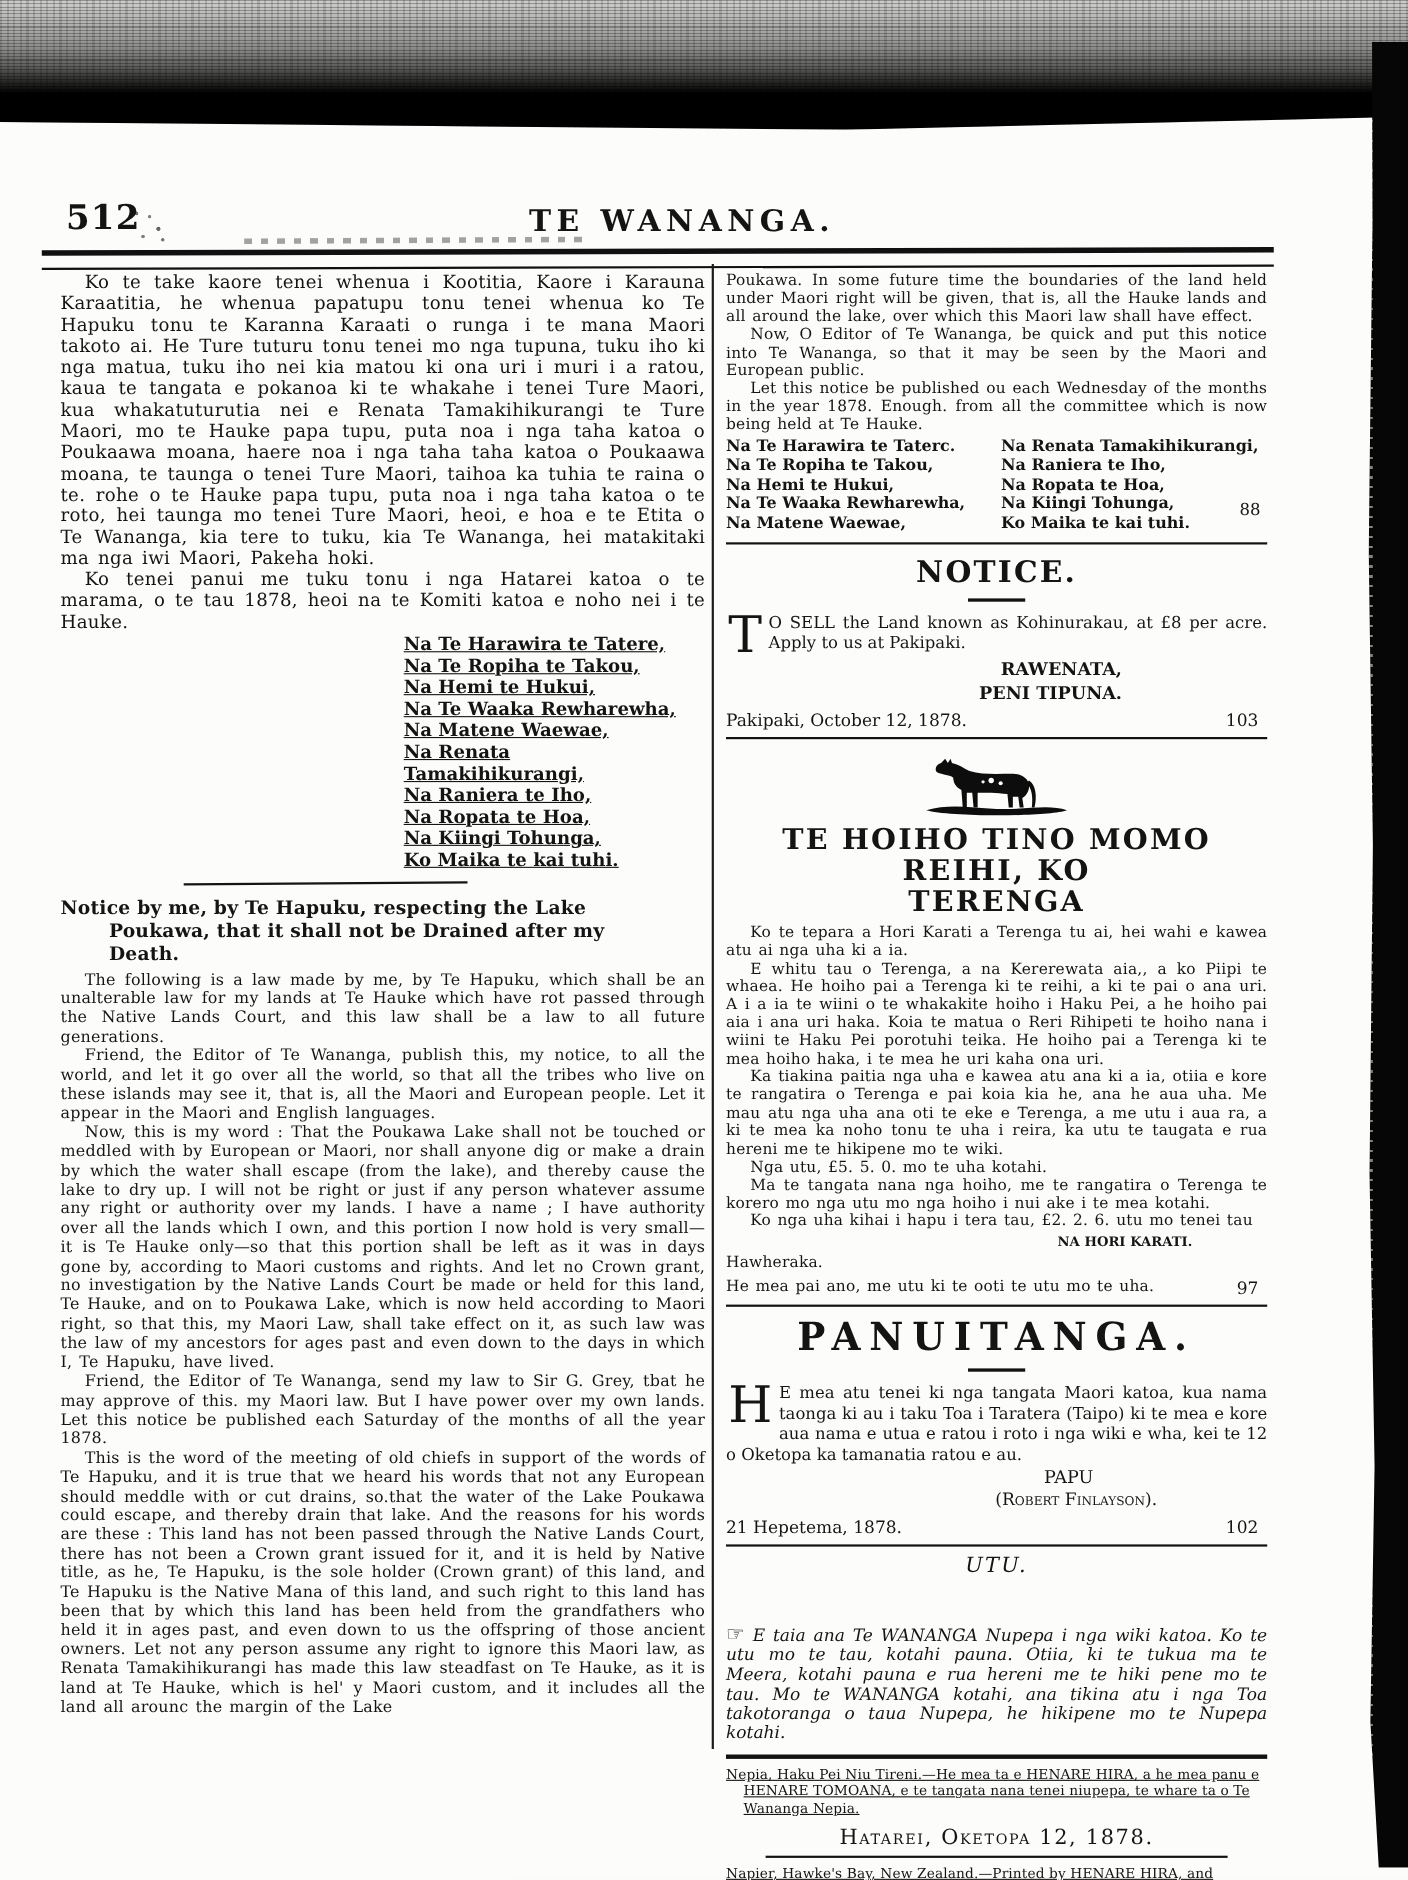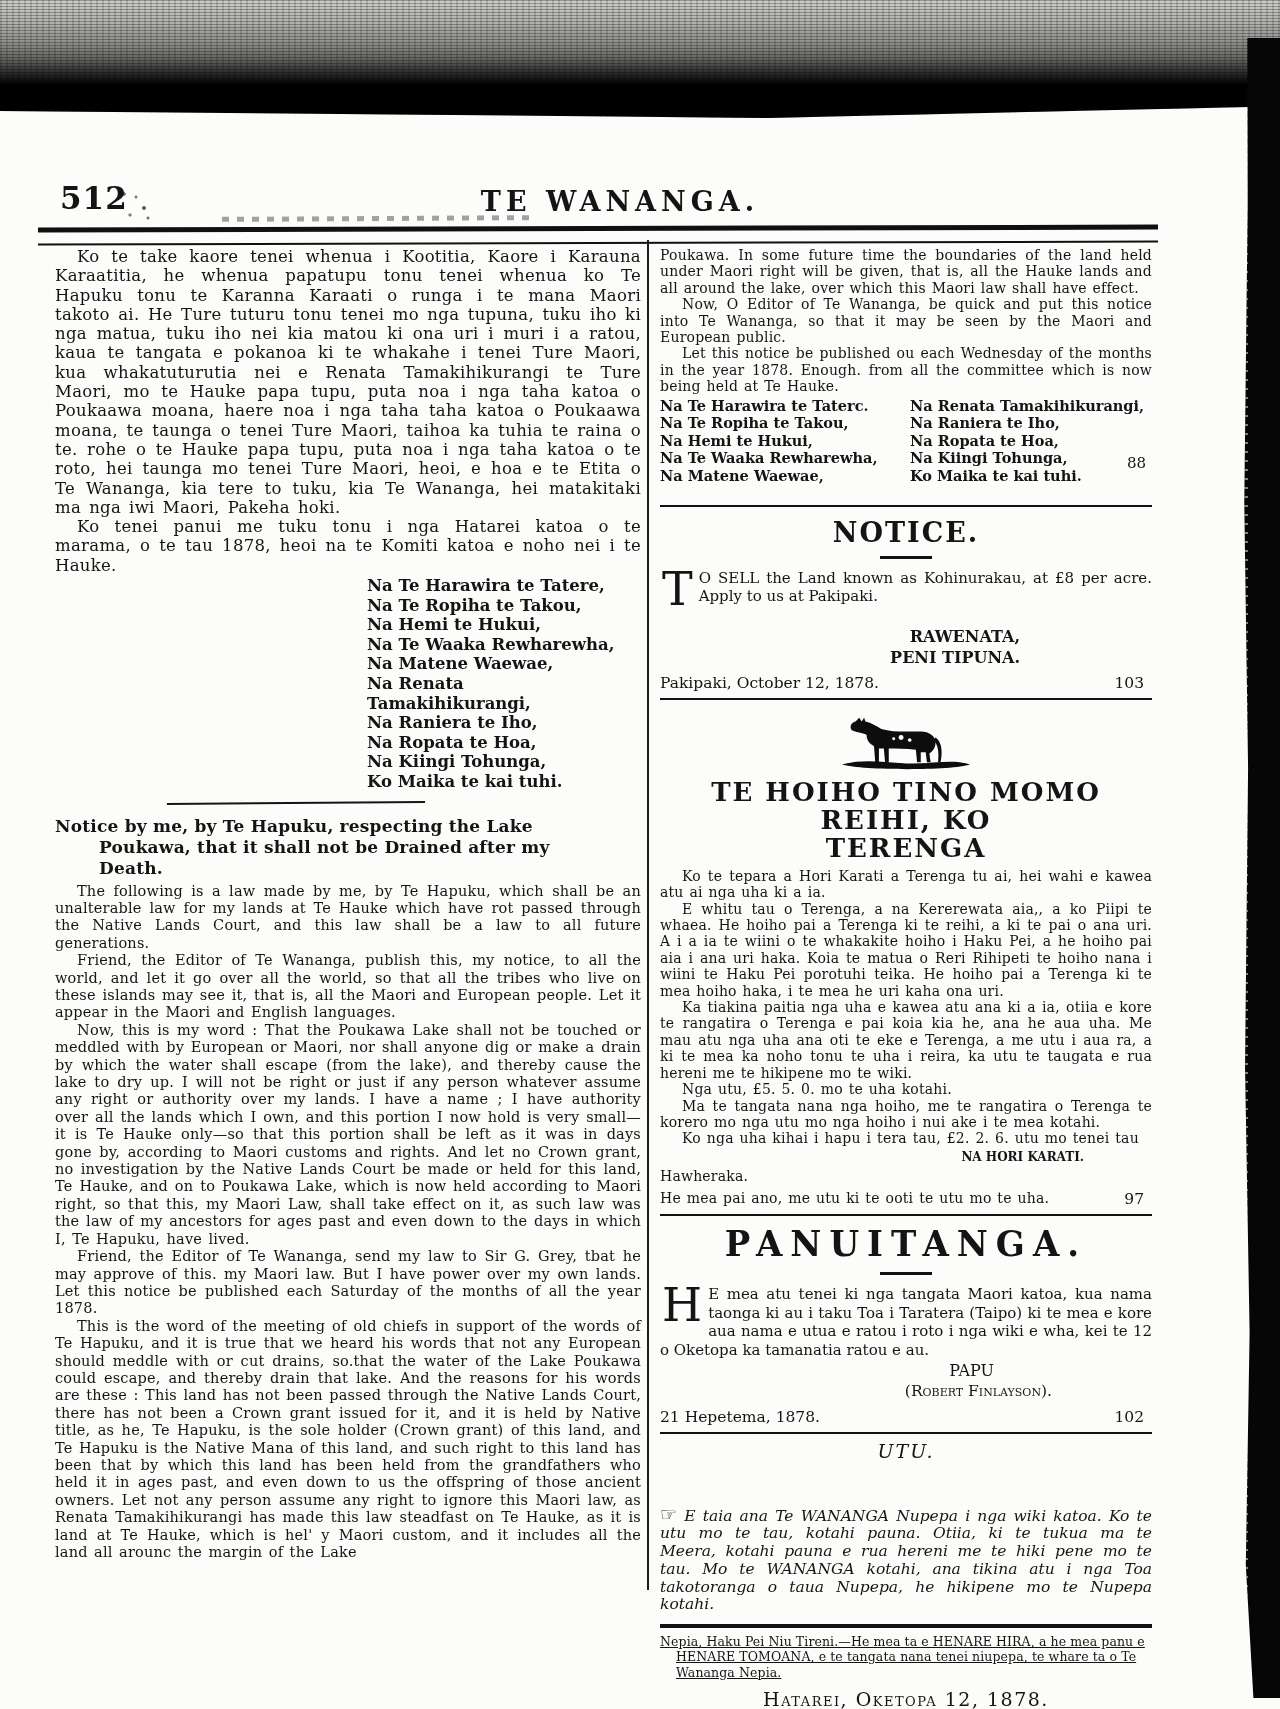--- a/index.html
+++ b/index.html
@@ -35,40 +35,40 @@
   .divider{position:absolute;left:647px;top:240px;width:2px;height:1350px;background:#1c1c1c;}
   .col{position:absolute;top:247px;}
   .col-left{left:55px;width:586px;}
   .col-right{left:660px;width:492px;}
   p{margin:0;}
   .jus{text-align:justify;}
   .indent{text-indent:22px;}
   .maori-lg{font-size:16.5px;line-height:19.3px;letter-spacing:.3px;word-spacing:2.5px;}
   .en{font-size:14.5px;line-height:17.4px;letter-spacing:.2px;word-spacing:1.6px;}
   .rc{font-size:14px;line-height:16.4px;letter-spacing:.2px;word-spacing:1.2px;}
-  .sig-list{margin:1px 16px 0 312px;font-size:16.5px;line-height:19.6px;font-weight:bold;}
+  .sig-list{margin:1px 16px 0 312px;font-size:16.5px;line-height:19.6px;font-weight:bold;text-decoration:underline;}
   .short-rule{width:258px;height:2px;background:#141414;margin:10px 0 12px 112px;transform:rotate(-.4deg);}
   .en-heading{font-size:17px;line-height:21px;font-weight:bold;margin-bottom:4px;letter-spacing:.2px;}
   .hl-indent{margin-left:44px;}
   .rule{height:2px;background:#121212;margin:6px 0;}
   .rule.thick{height:4px;}
   .rule.mid{width:420px;margin:6px auto;}
   .mini-rule{width:52px;height:3px;background:#121212;margin:8px auto 10px auto;}
   .notice-title{margin:10px 0 0 0;text-align:center;font-size:27px;letter-spacing:2px;font-weight:bold;}
   .dropcap-para{font-size:15px;line-height:18.6px;}
   .dropcap{float:left;font-size:46px;line-height:36px;padding:2px 6px 0 2px;}
   .sig-right{text-align:right;font-weight:bold;font-size:16px;line-height:21px;}
-  .sig-right.notice-sig{margin-right:132px;margin-top:20px;}
+  .sig-right.notice-sig{margin-right:132px;margin-top:4px;}
   .sig-right.karati{margin-right:68px;font-size:12px;}
   .sig-right.papu{margin-right:100px;font-weight:normal;font-size:15.5px;}
   .sig-right.papu .l1{margin-right:58px;font-size:16px;}
   .sc{font-variant:small-caps;}
   .dateline{display:flex;justify-content:space-between;font-size:15.5px;margin-top:6px;padding-right:8px;}
   .dateline .ref{font-size:15.5px;}
-  .names2{display:flex;position:relative;font-size:14.5px;line-height:17.6px;font-weight:bold;margin:2px 0 20px 0;}
+  .names2{display:flex;position:relative;font-size:14.5px;line-height:17.6px;font-weight:bold;margin:2px 0 8px 0;}
   .names2 .c1{width:250px;}
   .names2 .c2{width:242px;}
   .ref-88{position:absolute;right:6px;bottom:12px;font-weight:normal;font-size:15px;}
   .horse-wrap{text-align:center;margin:8px 0 2px 0;}
   .hoiho-title{margin:2px 0 6px 0;text-align:center;font-size:26px;line-height:28px;letter-spacing:2px;font-weight:bold;}
   .panui-title{margin:8px 0 0 0;text-align:center;font-size:34px;letter-spacing:8px;font-weight:bold;transform:scaleY(1.04);}
   .utu-title{margin:4px 0 2px 0;text-align:center;font-size:19px;font-style:italic;font-weight:normal;letter-spacing:2px;}
   .utu-body{font-size:15.5px;line-height:17.8px;font-style:italic;word-spacing:2px;text-align:justify;margin-top:44px;}
   .pointer{font-family:"DejaVu Sans","Liberation Sans",sans-serif;font-style:normal;font-size:19px;}
   .imprint{font-size:12.5px;line-height:15.2px;padding-left:16px;text-indent:-16px;letter-spacing:.1px;margin-top:4px;text-decoration:underline;}

